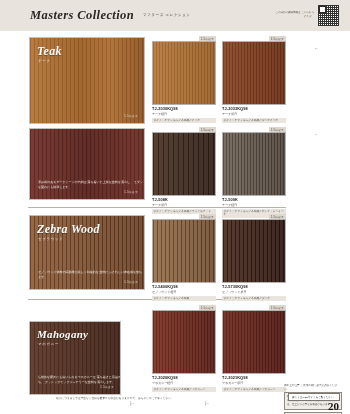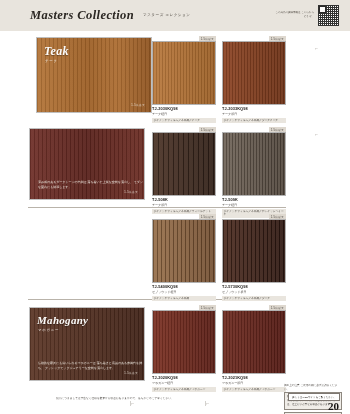--- a/index.html
+++ b/index.html
@@ -143,21 +143,21 @@
 <div class="sheet">
 
   <div class="crop" style="left:315px;top:14px;">⌐</div>
   <div class="crop" style="left:315px;top:100px;">⌐</div>
   <div class="crop" style="left:130px;top:369px;">|⌐</div>
   <div class="crop" style="left:205px;top:369px;">|⌐</div>
 
   <div class="rule" style="top:176px;"></div>
   <div class="rule" style="top:268px;"></div>
 
-  <div class="hero" style="left:36px;top:6px;width:116px;height:76px;padding-left:12px;">
+  <div class="hero" style="left:29px;top:6px;width:116px;height:87px;padding-left:12px;">
     <div class="grain" style="background:
            repeating-linear-gradient(90deg,rgba(0,0,0,.10) 0 1px,rgba(255,255,255,.05) 1px 4px),
            linear-gradient(90deg,#b37539,#9d6027 45%,#ad6e33 70%,#8f5522);"></div>
     <div class="hero-name">Teak</div>
     <div class="hero-kana" style="top:21px;">チーク</div>
     <div class="hero-tag">1.5倍拡大</div>
   </div>
 
   <div class="card" style="left:152px;top:10px;">
     <div class="badge">1.5倍拡大</div>
@@ -202,20 +202,30 @@
   <div class="card" style="left:222px;top:101px;">
     <div class="badge">1.5倍拡大</div>
     <div class="swatch">
       <div class="grain" style="background:repeating-linear-gradient(90deg,rgba(0,0,0,.20) 0 1px,rgba(255,255,255,.09) 1px 3px),linear-gradient(90deg,#6d6155,#4f443a);"></div>
     </div>
     <div class="code">TJ-509K</div>
     <div class="kana">チーク柾目</div>
     <div class="spec">ダイノックフィルム／木目調／グレイッシュオーク</div>
   </div>
 
+  <div class="hero" style="left:29px;top:184px;width:116px;height:75px;">
+    <div class="grain" style="background:
+           repeating-linear-gradient(90deg,rgba(0,0,0,.26) 0 1.5px,rgba(255,255,255,.07) 1.5px 4px),
+           linear-gradient(90deg,#8e5d3a,#6d4327);"></div>
+    <div class="hero-name">Zebra Wood</div>
+    <div class="hero-kana" style="top:21px;">ゼブラウッド</div>
+    <div class="hero-note">ゼブラウッド特有の縞模様が美しく印象的な
+空間にふさわしい存在感を放ちます。</div>
+    <div class="hero-tag">1.5倍拡大</div>
+  </div>
 
   <div class="card" style="left:152px;top:188px;">
     <div class="badge">1.5倍拡大</div>
     <div class="swatch">
       <div class="grain" style="background:repeating-linear-gradient(90deg,rgba(0,0,0,.24) 0 1.5px,rgba(255,255,255,.10) 1.5px 4px),linear-gradient(90deg,#936a44,#6f4a2c);"></div>
     </div>
     <div class="code">TJ-5400KQ98</div>
     <div class="kana">ゼブラウッド柾目</div>
     <div class="spec">ダイノックフィルム／木目調</div>
   </div>
@@ -223,21 +233,21 @@
   <div class="card" style="left:222px;top:188px;">
     <div class="badge">1.5倍拡大</div>
     <div class="swatch">
       <div class="grain" style="background:repeating-linear-gradient(90deg,rgba(0,0,0,.32) 0 1.5px,rgba(255,255,255,.07) 1.5px 4px),linear-gradient(90deg,#4c2c20,#301912);"></div>
     </div>
     <div class="code">TJ-5730KQ98</div>
     <div class="kana">ゼブラウッド板目</div>
     <div class="spec">ダイノックフィルム／木目調／ダーク</div>
   </div>
 
-  <div class="hero" style="left:29px;top:276px;width:116px;height:74px;text-decoration:underline;">
+  <div class="hero" style="left:29px;top:290px;width:92px;height:74px;text-decoration:underline;">
     <div class="grain" style="background:
            repeating-linear-gradient(90deg,rgba(0,0,0,.13) 0 1px,rgba(255,255,255,.05) 1px 4px),
            linear-gradient(90deg,#5d3828,#43251a);"></div>
     <div class="hero-name sm">Mahogany</div>
     <div class="hero-kana" style="top:20px;">マホガニー</div>
     <div class="hero-note">伝統的な家具にも用いられるマホガニーは
 落ち着きと気品のある赤褐色を持ち、
 クラシックでラグジュアリーな空間を演出します。</div>
     <div class="hero-tag">1.5倍拡大</div>
   </div>

